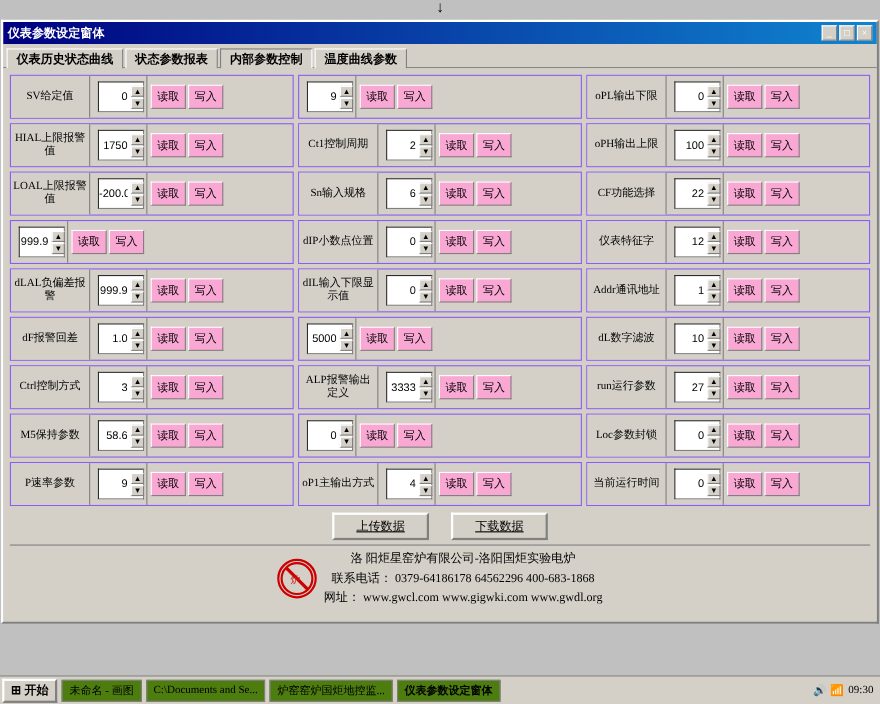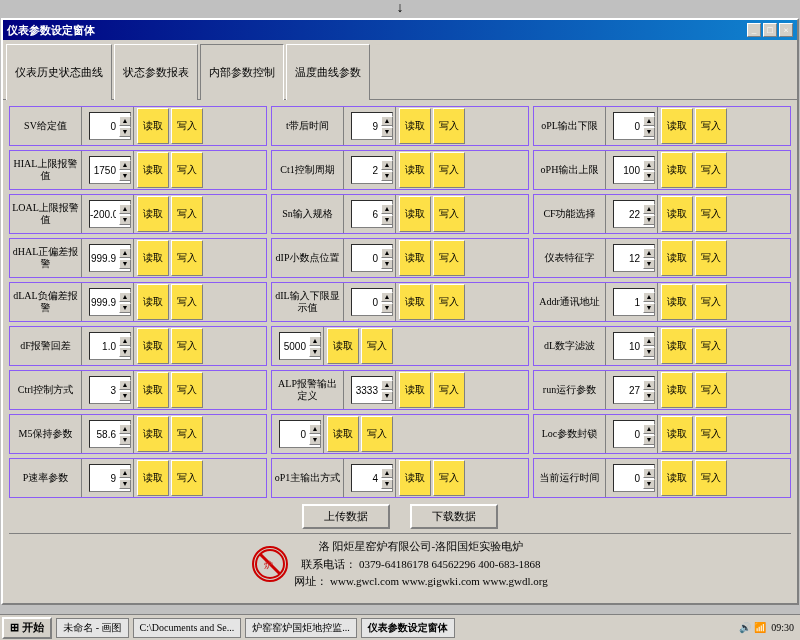--- a/index.html
+++ b/index.html
@@ -41,31 +41,32 @@
       line-height: 12px;
       cursor: pointer;
     }
     .tab-bar {
       display: flex;
       background: #d4d0c8;
       padding: 3px 3px 0;
       border-bottom: 1px solid #808080;
     }
     .tab {
-      padding: 20px 8px;
+      padding: 1px 8px;
       border: 1px solid #808080;
       border-top-color: #fff;
       border-left-color: #fff;
       border-bottom: none;
       background: #d4d0c8;
       cursor: pointer;
       font-size: 11px;
       margin-right: 2px;
       position: relative;
       top: 1px;
+      font-weight: bold;
     }
     .tab.active {
       background: #d4d0c8;
       border-top-color: #808080;
       border-left-color: #808080;
       border-right-color: #fff;
       z-index: 1;
     }
     .content {
       padding: 6px;
@@ -138,34 +139,35 @@
       justify-content: center;
     }
     .param-buttons {
       display: flex;
       align-items: center;
       gap: 2px;
       padding: 2px 3px;
     }
     .action-btn {
       padding: 2px 5px;
-      background: #fde047;
+      background: #f9a8d4;
       border: 1px solid #808080;
       border-top-color: #fff;
       border-left-color: #fff;
       font-size: 10px;
       cursor: pointer;
       white-space: nowrap;
-      height: 36px;
+      height: 22px;
     }
     .bottom-buttons {
       display: flex;
       justify-content: center;
       gap: 20px;
       margin: 4px 0;
+      text-decoration: underline;
     }
     .bottom-btn {
       padding: 3px 20px;
       background: #d4d0c8;
       border: 2px solid #808080;
       border-top-color: #fff;
       border-left-color: #fff;
       font-size: 11px;
       cursor: pointer;
       min-width: 80px;
@@ -203,21 +205,21 @@
       font-weight: bold;
       font-size: 11px;
       cursor: pointer;
       display: flex;
       align-items: center;
       gap: 3px;
     }
     .taskbar-item {
       height: 20px;
       padding: 0 6px;
-      background: #e5e5e5;
+      background: #4d7c0f;
       border: 1px solid #808080;
       font-size: 10px;
       cursor: pointer;
       display: flex;
       align-items: center;
       white-space: nowrap;
     }
     .taskbar-right {
       margin-left: auto;
       display: flex;
@@ -290,21 +292,20 @@
               <div class="spin-btn">▲</div>
               <div class="spin-btn">▼</div>
             </div>
           </div>
           <div class="param-buttons">
             <button class="action-btn">读取</button>
             <button class="action-btn">写入</button>
           </div>
         </div>
         <div class="param-row">
-          <div class="param-label">t带后时间</div>
           <div class="param-value">
             <input type="text" value="9" style="">
             <div class="spin-btns">
               <div class="spin-btn">▲</div>
               <div class="spin-btn">▼</div>
             </div>
           </div>
           <div class="param-buttons">
             <button class="action-btn">读取</button>
             <button class="action-btn">写入</button>
@@ -402,21 +403,20 @@
               <div class="spin-btn">▲</div>
               <div class="spin-btn">▼</div>
             </div>
           </div>
           <div class="param-buttons">
             <button class="action-btn">读取</button>
             <button class="action-btn">写入</button>
           </div>
         </div>
         <div class="param-row">
-          <div class="param-label">dHAL正偏差报警</div>
           <div class="param-value">
             <input type="text" value="999.9" style="">
             <div class="spin-btns">
               <div class="spin-btn">▲</div>
               <div class="spin-btn">▼</div>
             </div>
           </div>
           <div class="param-buttons">
             <button class="action-btn">读取</button>
             <button class="action-btn">写入</button>

